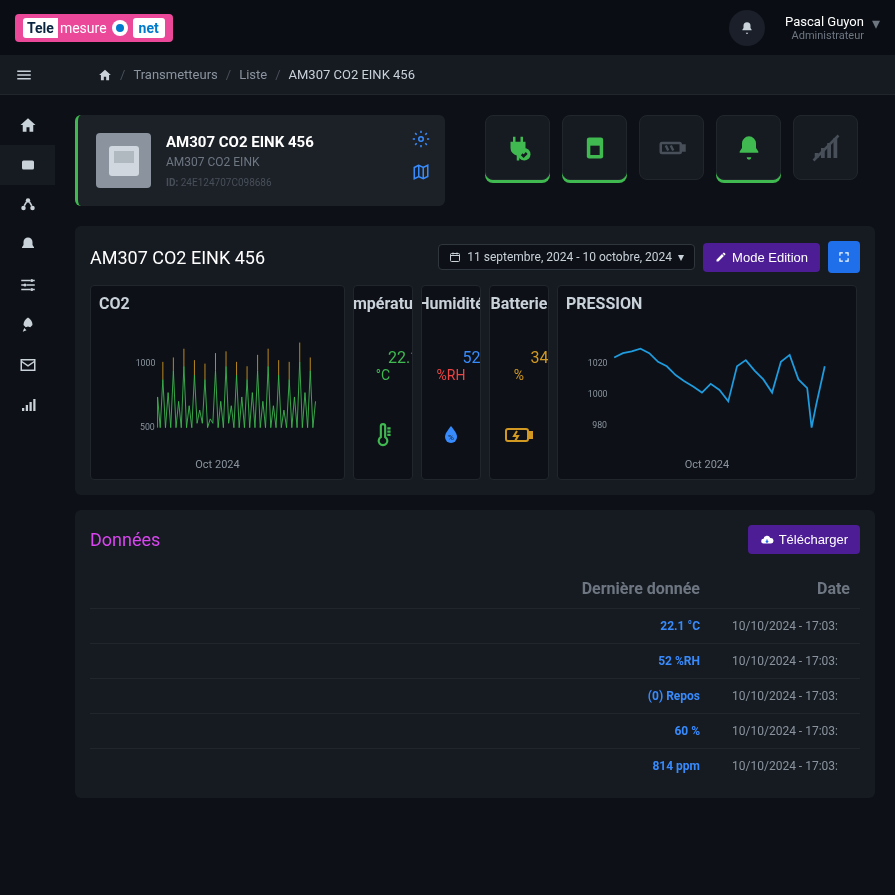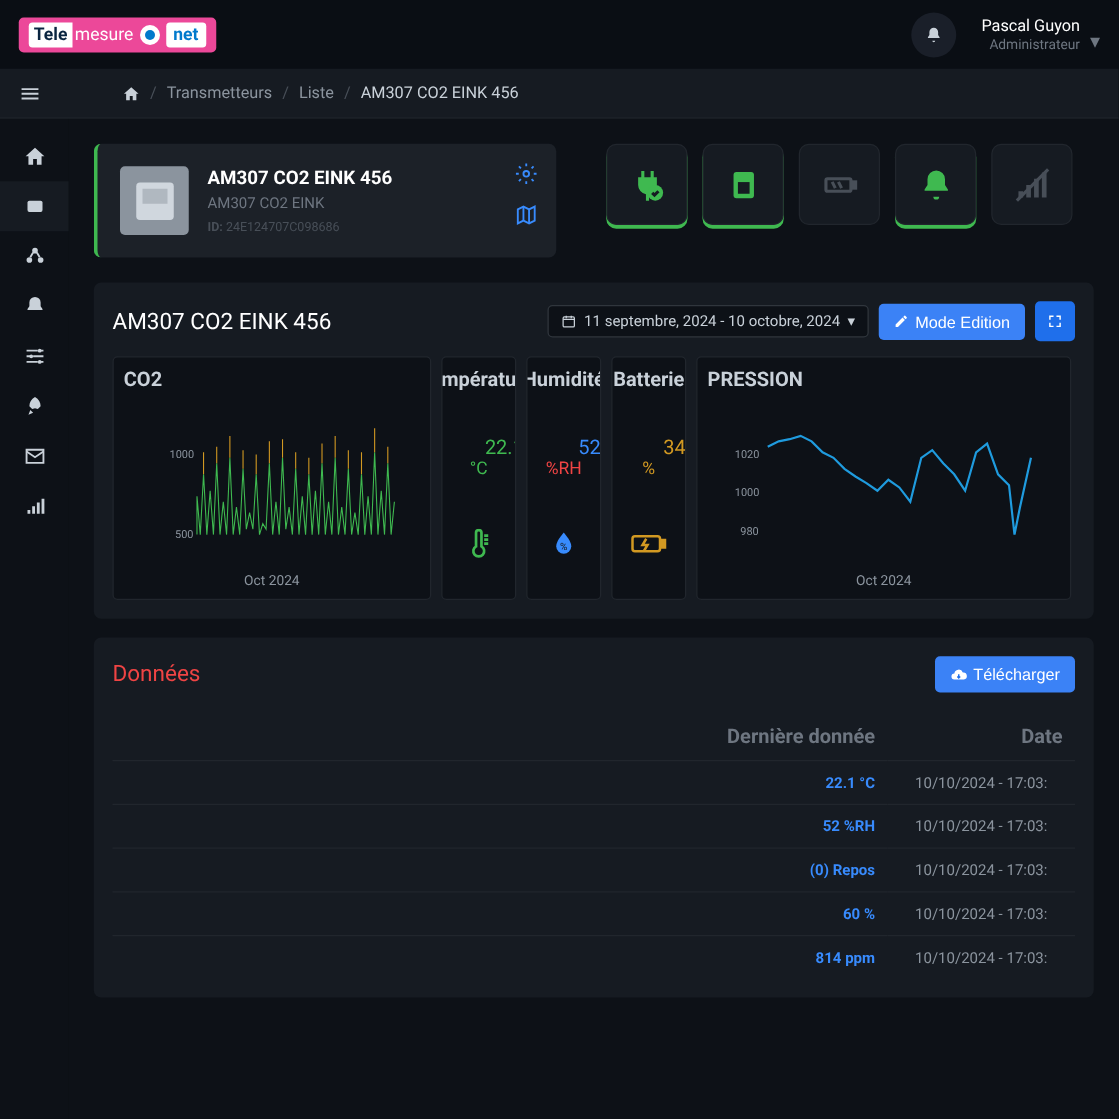--- a/index.html
+++ b/index.html
@@ -27,21 +27,21 @@
   align-items: center;
   gap: 2px;
 }
 .logo-tele { font-weight: bold; color: #fff; background:#fff; color:#0a2540; padding:2px 4px; border-radius:3px 0 0 3px; font-size:14px;}
 .logo-mesure { color: #fff; font-size: 14px; }
 .logo-dot { width:16px; height:16px; border-radius:50%; background:#fff; margin:0 3px; position:relative;}
 .logo-dot::after{content:'';position:absolute;width:8px;height:8px;border-radius:50%;background:#007acc;top:4px;left:4px;}
 .logo-net { background:#fff; color:#007acc; padding:2px 6px; border-radius:3px; font-weight:bold; font-size:14px;}
 .topbar-right { display: flex; align-items: center; gap: 20px; }
 .bell-btn { width:36px; height:36px; border-radius:50%; background:#1a1f29; display:flex; align-items:center; justify-content:center; cursor:pointer;}
-.user-info { text-align: right; display:flex; align-items:flex-end; gap:8px;}
+.user-info { text-align: right; display:flex; align-items:flex-start; gap:8px;}
 .user-name { font-size: 13px; color: #fff; }
 .user-role { font-size: 11px; color: #6e7681; }
 .chev-down { color:#6e7681;}
 .breadcrumb-bar {
   height: 40px;
   background: #161b22;
   display: flex;
   align-items: center;
   padding: 0 15px;
   gap: 15px;
@@ -127,21 +127,21 @@
   background: #0d1117;
   border: 1px solid #30363d;
   padding: 5px 10px;
   border-radius: 4px;
   font-size: 12px;
   color: #c9d1d9;
   cursor:pointer;
   display:flex; align-items:center; gap:6px;
 }
 .btn-primary {
-  background: #3b82f6;
+  background: #4c1d95;
   color: #fff;
   border: none;
   padding: 7px 12px;
   border-radius: 4px;
   font-size: 13px;
   cursor: pointer;
   display:flex; align-items:center; gap:5px;
 }
 .btn-icon {
   background: #1f6feb;
@@ -167,21 +167,21 @@
 .gauge-widget { width:60px; height:195px; align-items:center; text-align:center; overflow:hidden;}
 .gauge-val { font-size: 16px; color: #3fb950; margin-top:30px;margin-left:41px;}
 .gauge-unit { font-size: 14px; color: #3fb950; margin-bottom:25px;}
 .gauge-val.blue { color:#388bfd;}
 .gauge-unit.blue { color:#ef4444;}
 .gauge-val.orange { color:#d29922;}
 .gauge-unit.orange { color:#d29922;}
 .gauge-icon { margin-top:15px;}
 .chart-pressure { width: 300px; height:195px;}
 .data-panel .panel-header { margin-bottom:15px;}
-.data-title { font-size:18px; color:#ef4444;}
+.data-title { font-size:18px; color:#d946ef;}
 .table { width: 100%; border-collapse: collapse; }
 .table th { font-size:16px; color:#6e7681; font-weight:bold; padding:10px; text-align:right;}
 .table td { padding:10px; font-size:12px; border-top:1px solid #21262d;}
 .table .data-cell { text-align:right; color:#388bfd; font-weight:bold;}
 .table .date-cell { text-align:center; color:#8b949e; width:150px;}
 svg { display: block; }
 </style>
 </head>
 <body>
 

